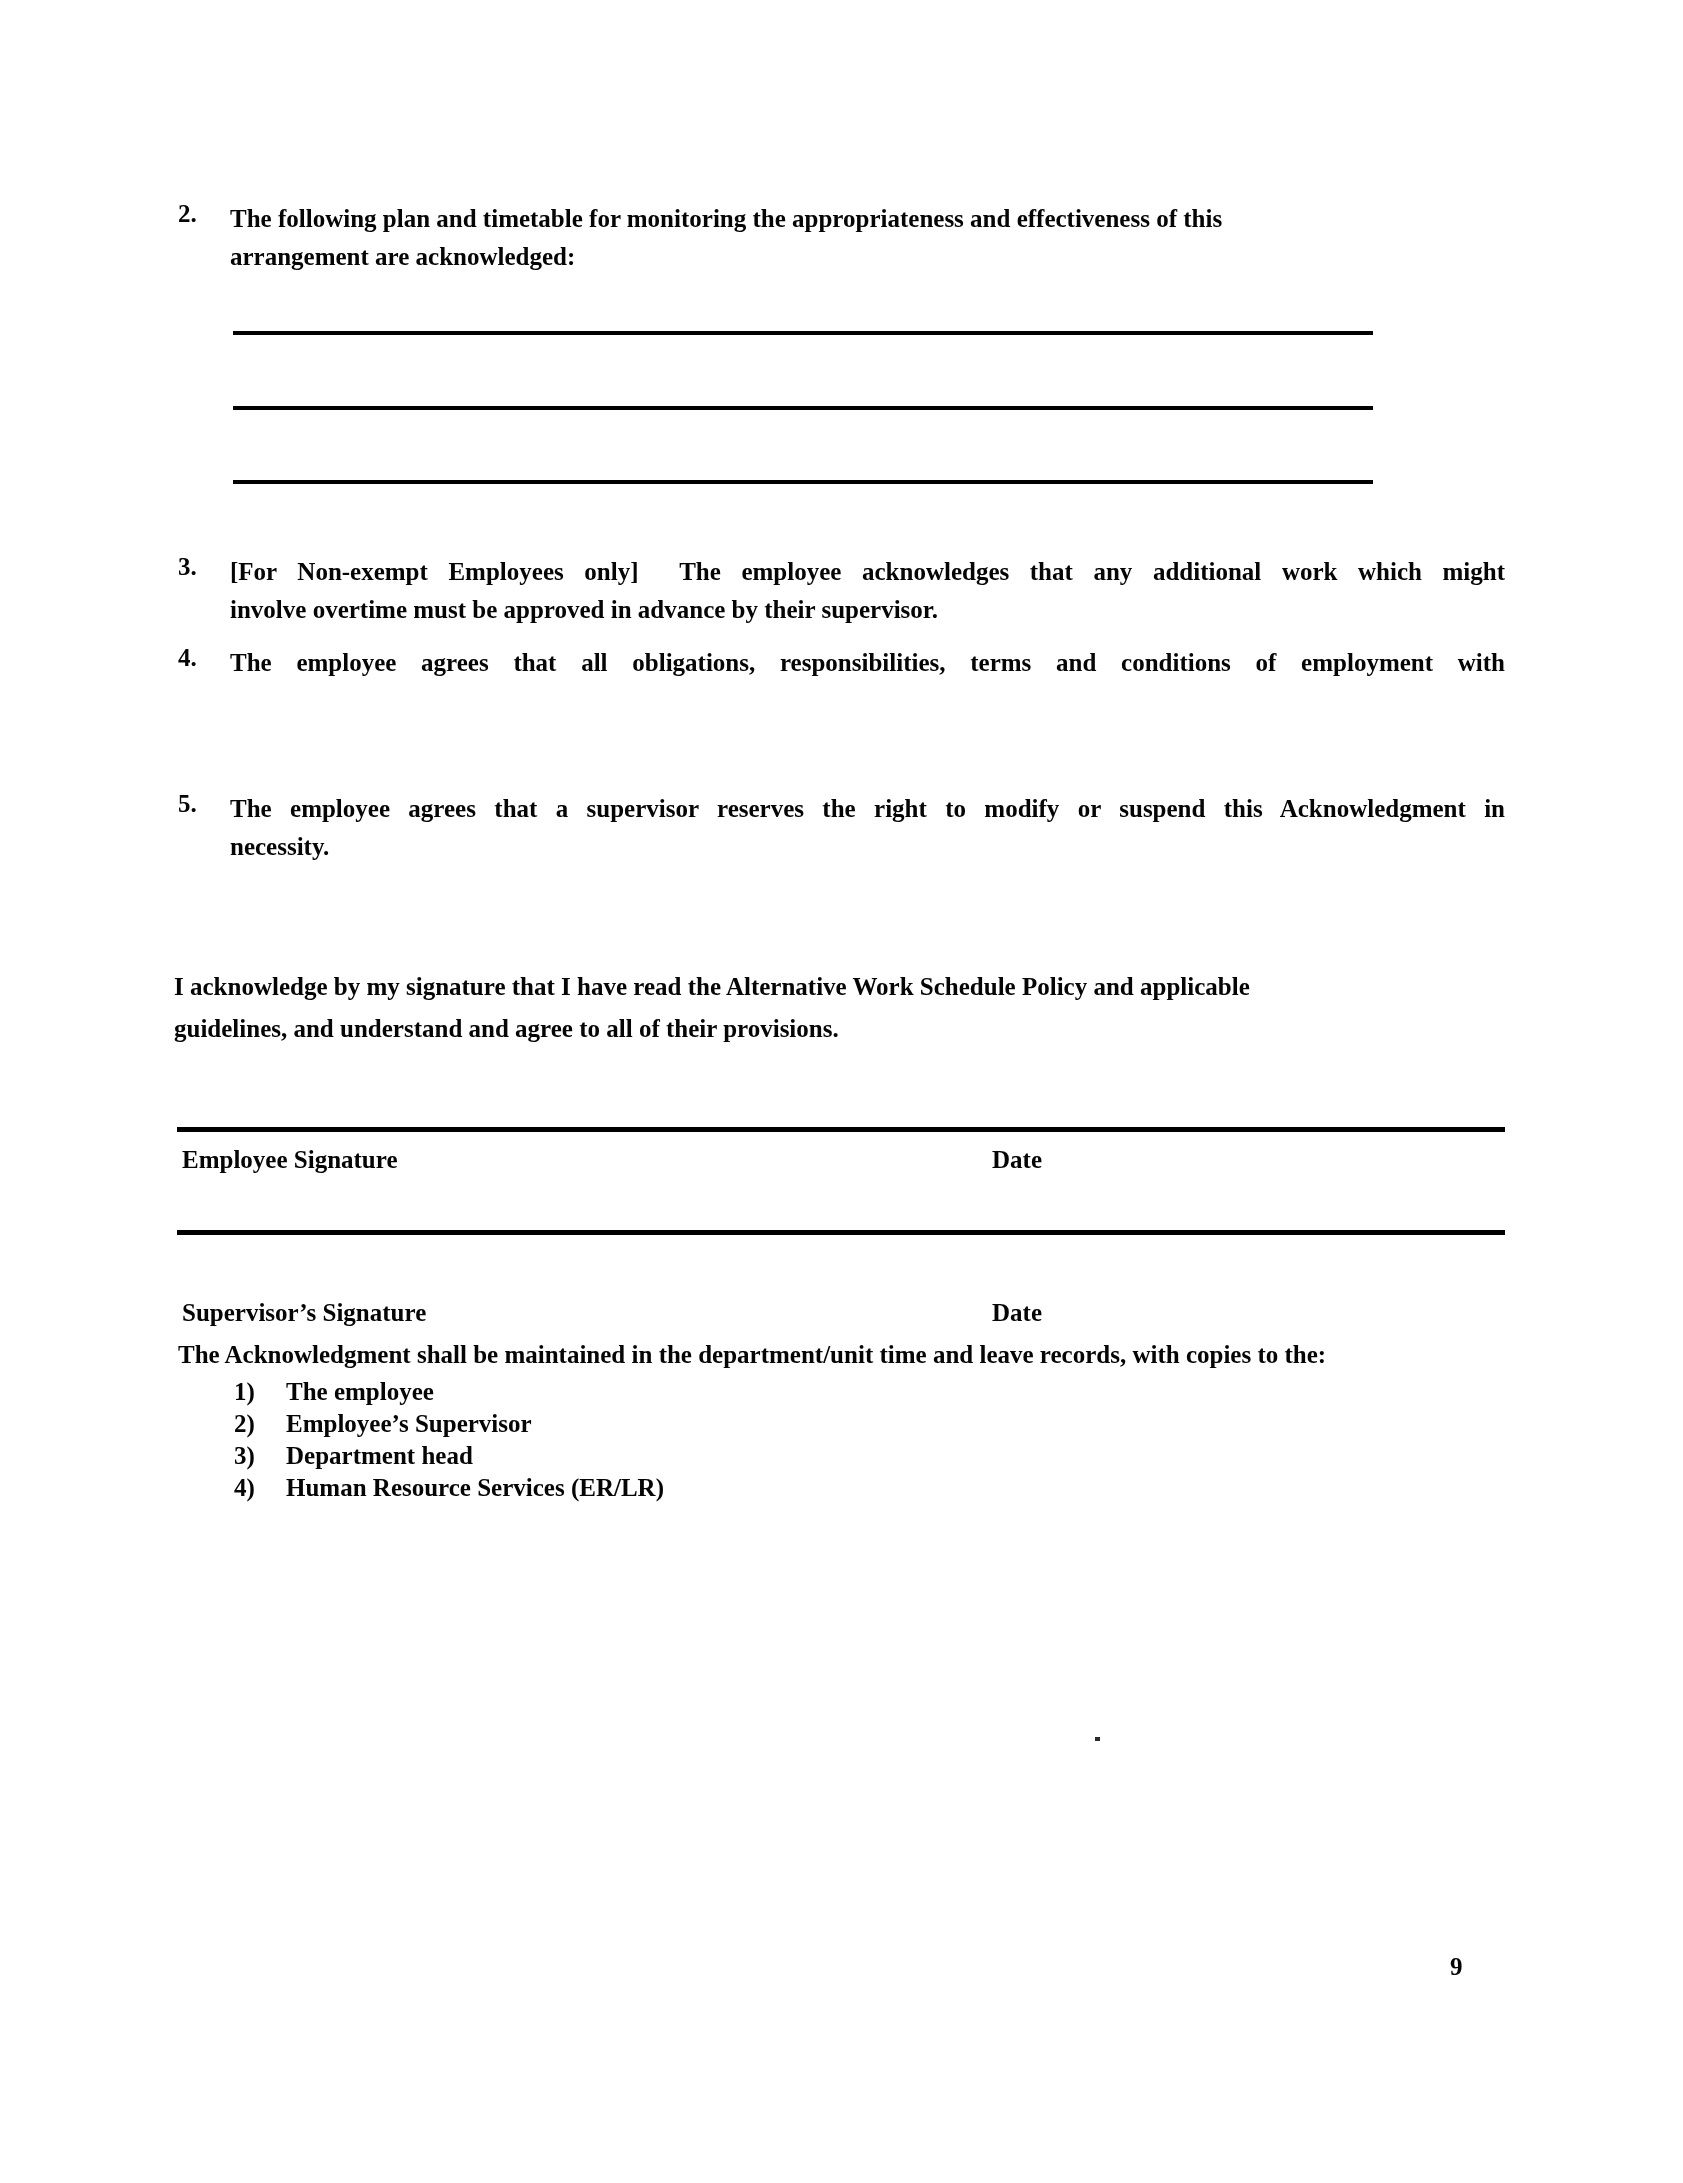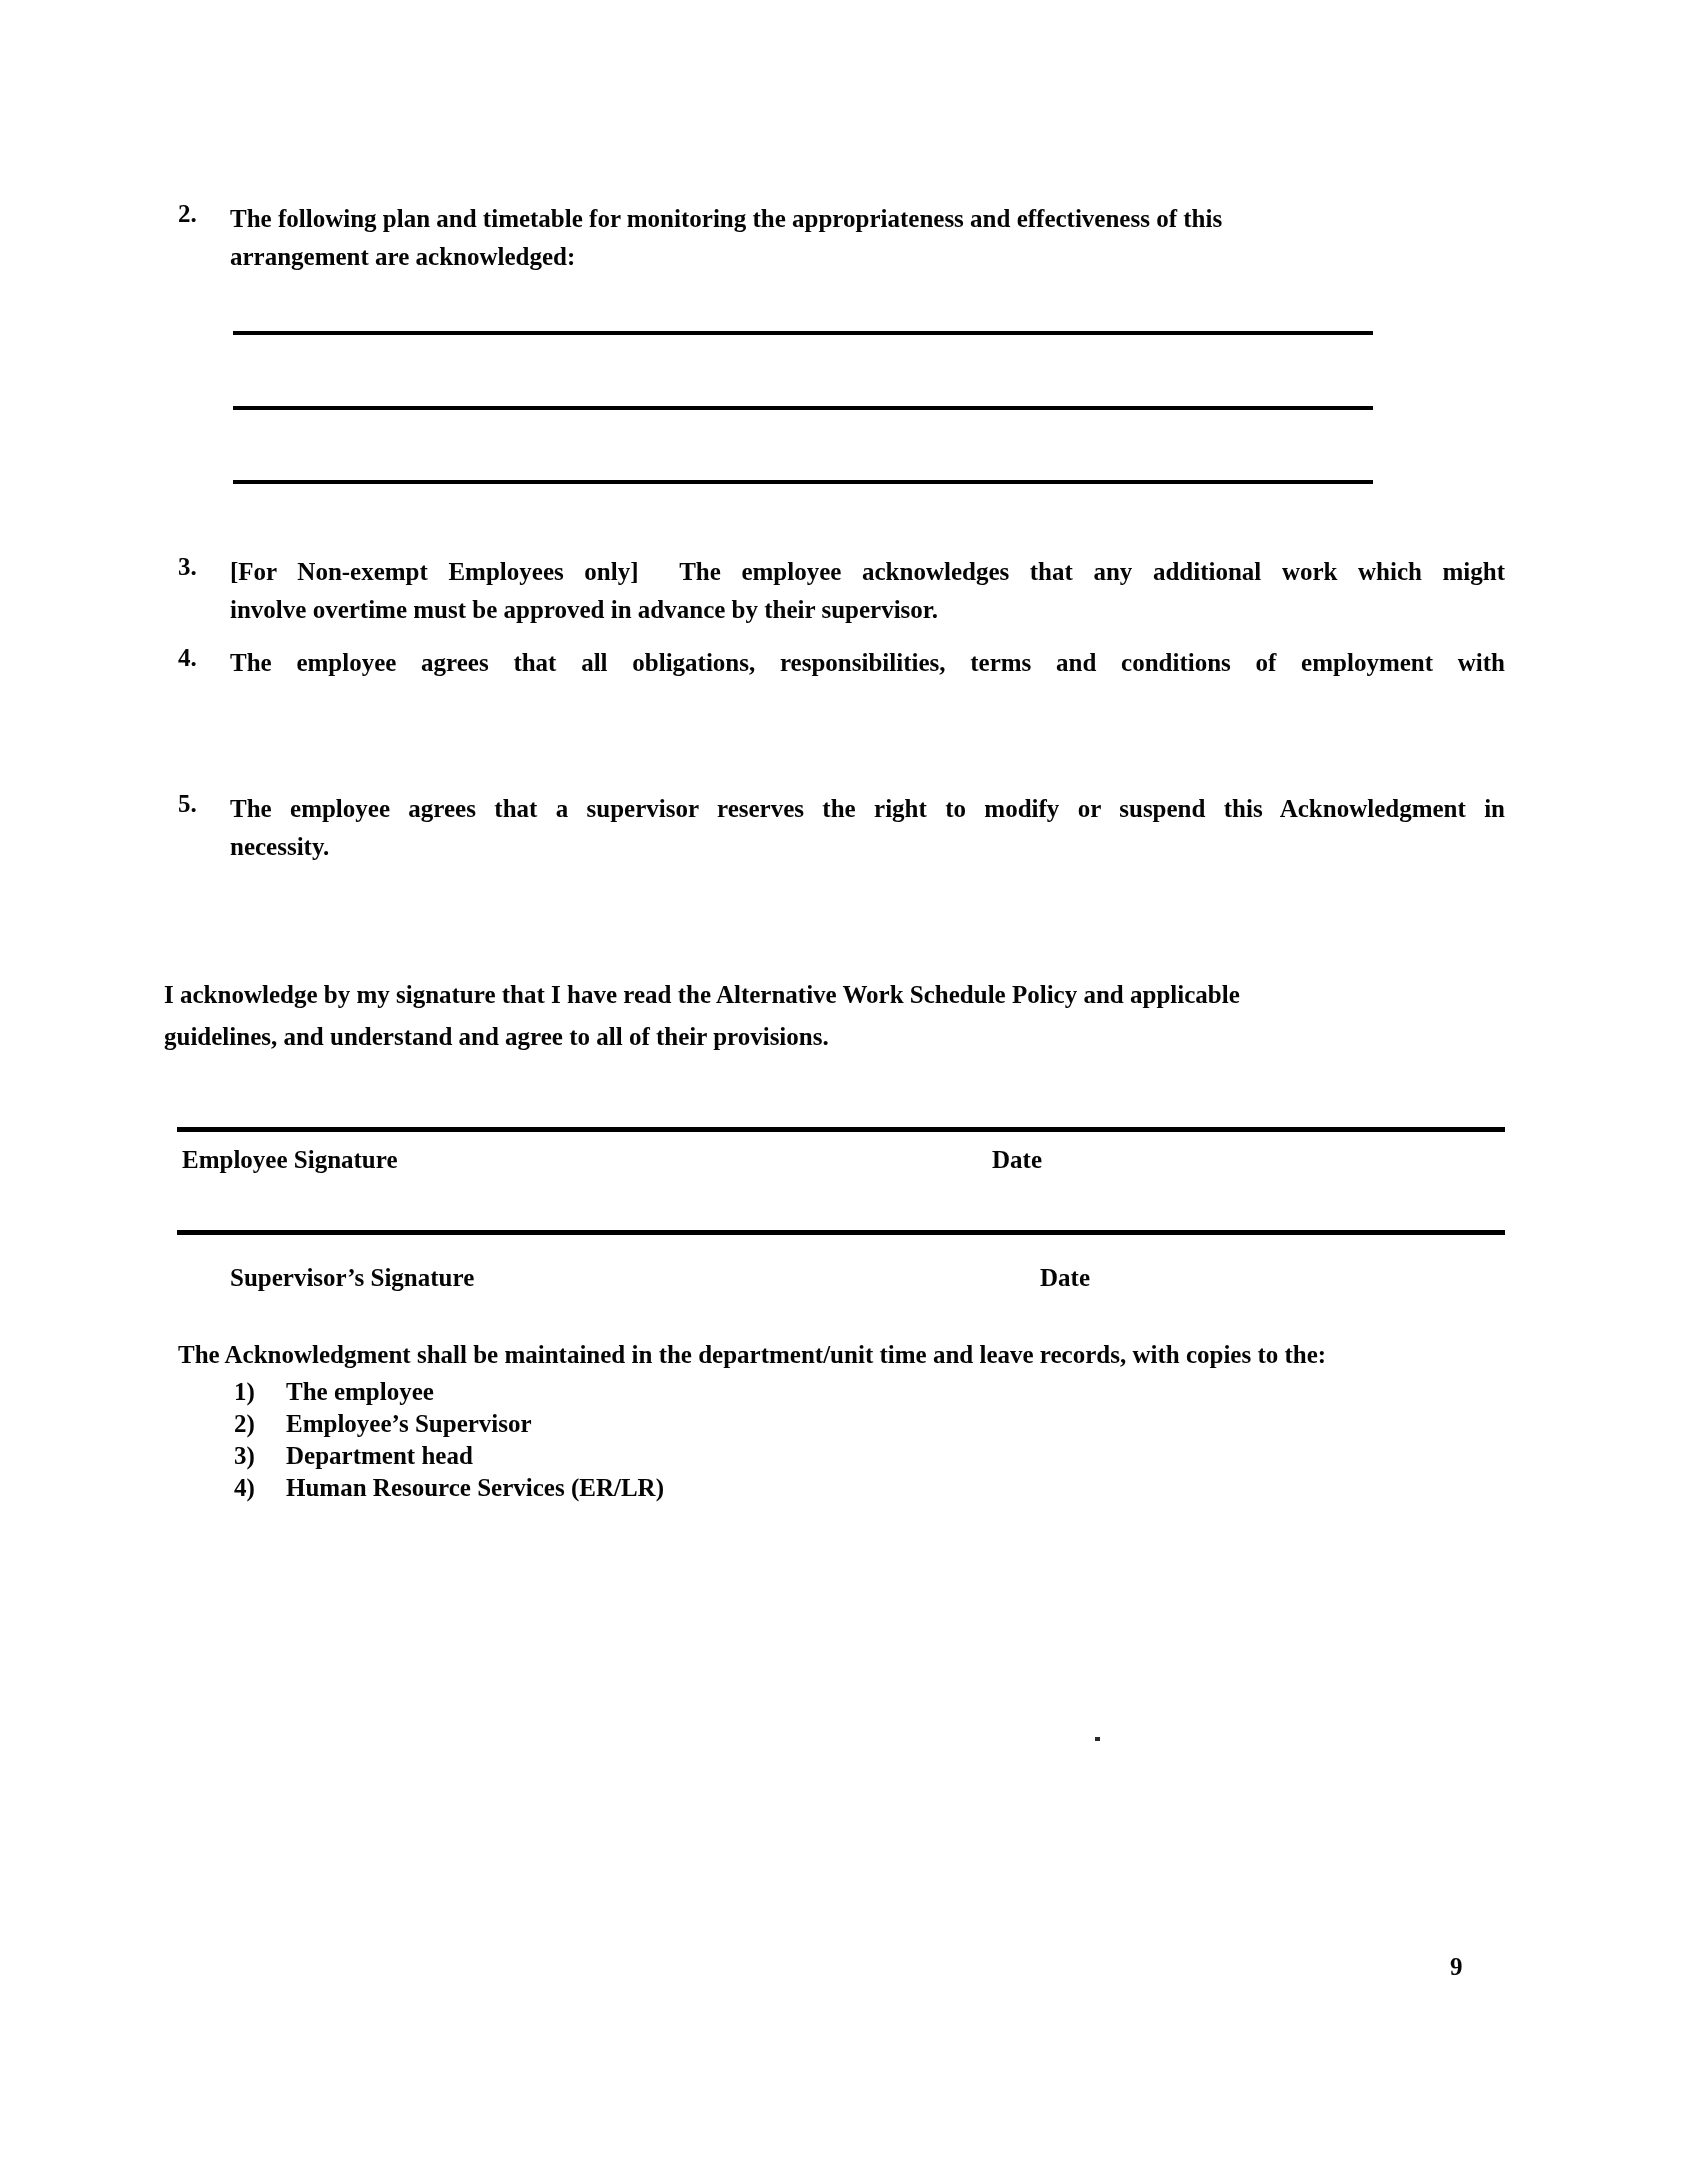--- a/index.html
+++ b/index.html
@@ -123,33 +123,33 @@
 </div>
 
 <div class="abs num-item" style="left:178px; top:790px;">
   <div class="num-col">5.</div>
   <div class="item-body">
     <div class="line just">The employee agrees that a supervisor reserves the right to modify or suspend this Acknowledgment in</div>
     <div class="line">necessity.</div>
   </div>
 </div>
 
-<div class="abs ack-par" style="left:164px; top:966px; width:1327px;margin-top:8px;">
+<div class="abs ack-par" style="left:174px; top:966px; width:1327px;">
   <div class="line">I acknowledge by my signature that I have read the Alternative Work Schedule Policy and applicable</div>
   <div class="line">guidelines, and understand and agree to all of their provisions.</div>
 </div>
 
 <div class="abs sig-rule" style="left:177px; top:1127px; width:1328px;"></div>
 <div class="sig-label-row" style="left:177px; top:1142px;">
   <span class="sig-name-label">Employee Signature</span>
   <span class="sig-date-label">Date</span>
 </div>
 
 <div class="abs sig-rule" style="left:177px; top:1230px; width:1328px;"></div>
-<div class="sig-label-row" style="left:177px; top:1260px;margin-left:48px;">
+<div class="sig-label-row" style="left:177px; top:1295px;">
   <span class="sig-name-label">Supervisor’s Signature</span>
   <span class="sig-date-label">Date</span>
 </div>
 
 <div class="abs" style="left:178px; top:1336px; width:1391px;">
   <div class="line">The Acknowledgment shall be maintained in the department/unit time and leave records, with copies to the:</div>
 </div>
 
 <div class="abs" style="left:178px; top:1376px;">
   <div class="dist-item">

